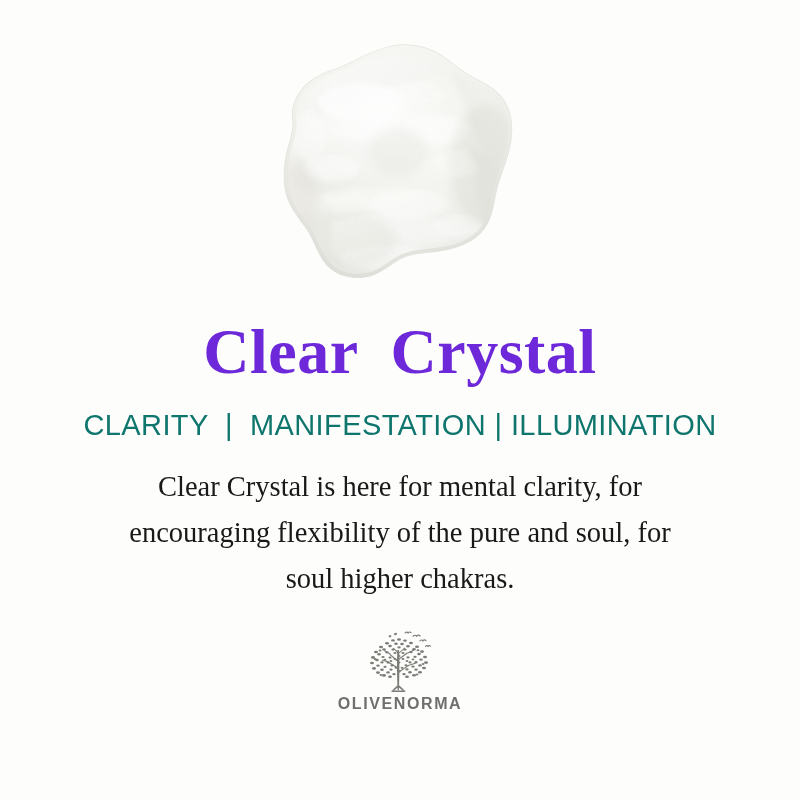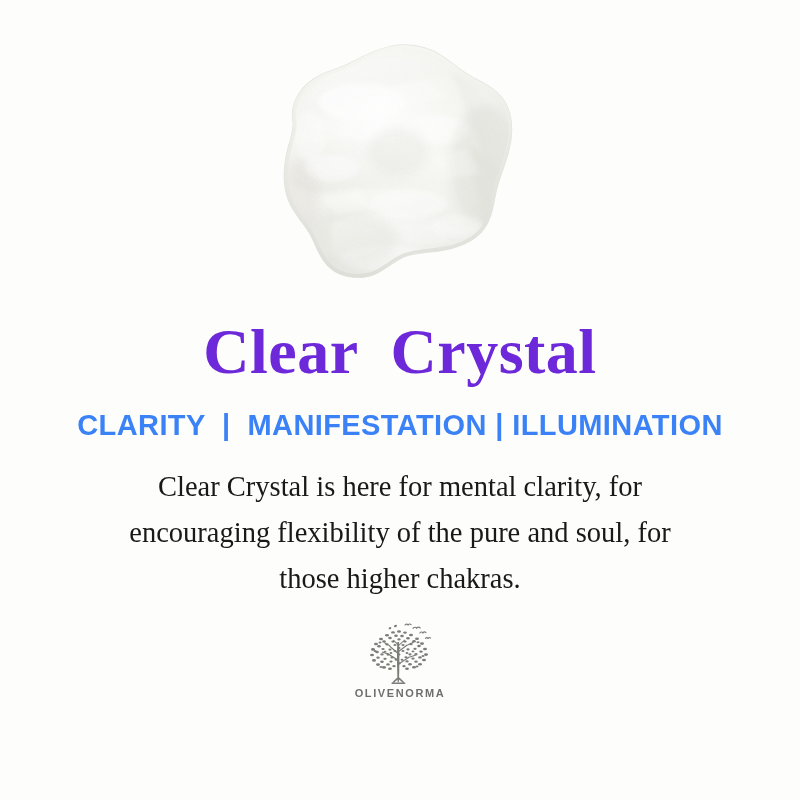--- a/index.html
+++ b/index.html
@@ -62,31 +62,31 @@
     white-space: pre;
   }
 
   
   .subtitle {
     margin: 0;
     padding: 0;
     margin-top: 26px;
     font-family: "Liberation Sans", sans-serif;
     font-size: 29px;
-    font-weight: 700;
-    color: #3b82f6;
+    font-weight: 400;
+    color: #0f766e;
     letter-spacing: 0.4px;
     text-align: center;
     white-space: pre;
     line-height: 1.1;
   }
 
   
   .body-copy {
-    margin: 0;
+    margin: 8px;
     padding: 0;
     margin-top: 22px;
     width: 720px;
     font-family: "Liberation Serif", "DejaVu Serif", serif;
     font-size: 28.5px;
     font-weight: 400;
     color: #191919;
     line-height: 46px;
     text-align: center;
   }
@@ -105,21 +105,21 @@
   }
   .brand-mark {
     display: block;
     width: 78px;
     height: 66px;
   }
   .brand-name {
     margin: 0;
     margin-top: 1px;
     font-family: "Liberation Sans", sans-serif;
-    font-size: 11px;
+    font-size: 16px;
     font-weight: 700;
     color: #6f6f6f;
     letter-spacing: 1.6px;
     text-align: center;
     white-space: pre;
   }
 </style>
 </head>
 <body>
 
@@ -256,21 +256,21 @@
     </div>
   </div>
 
   <h1 class="title">Clear  Crystal</h1>
 
   <div class="subtitle">CLARITY  |  MANIFESTATION | ILLUMINATION</div>
 
   <div class="body-copy">
     <span class="body-line">Clear Crystal is here for mental clarity, for</span>
     <span class="body-line">encouraging flexibility of the pure and soul, for</span>
-    <span class="body-line">those higher chakras.</span>
+    <span class="body-line">soul higher chakras.</span>
   </div>
 
   <div class="brand">
     <svg class="brand-mark" viewBox="0 0 78 66">
       <g fill="#7d7d78">
 
         <path d="M36.6,62.2 C36.2,54 36.0,45 36.0,37 C36.0,31 36.1,26 36.4,22
                  L38.0,22 C38.3,26 38.4,31 38.4,37 C38.4,45 38.2,54 37.9,62.2 Z"></path>
         <path d="M37.2,34.4 L28.2,26.6 L29.0,25.7 L37.6,33.1 Z"></path>
         <path d="M37.2,31.0 L45.8,24.4 L46.6,25.4 L37.8,32.0 Z"></path>

